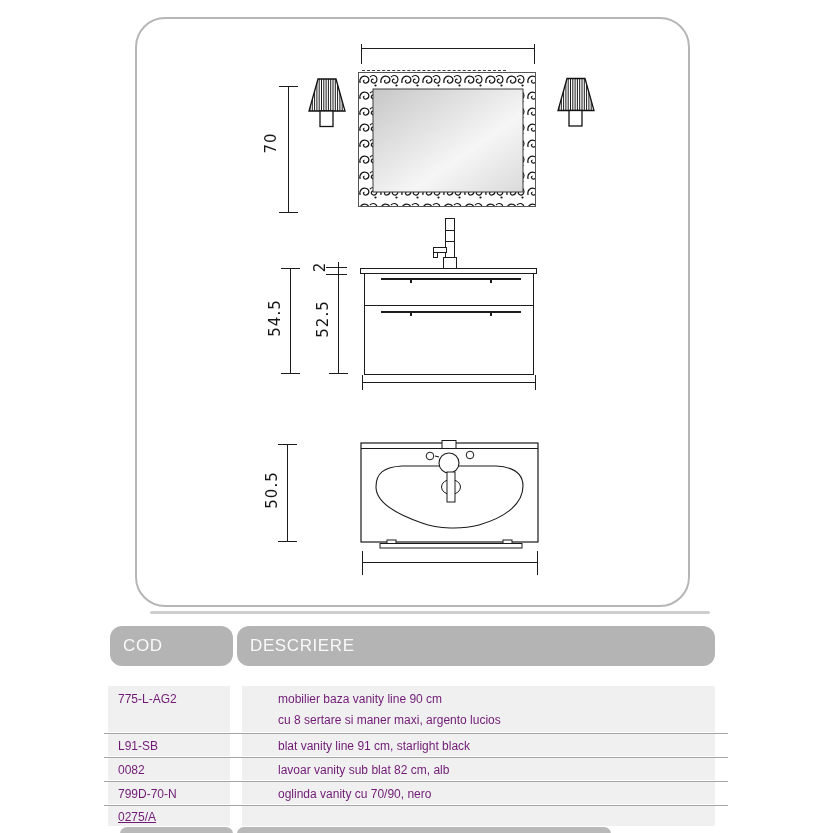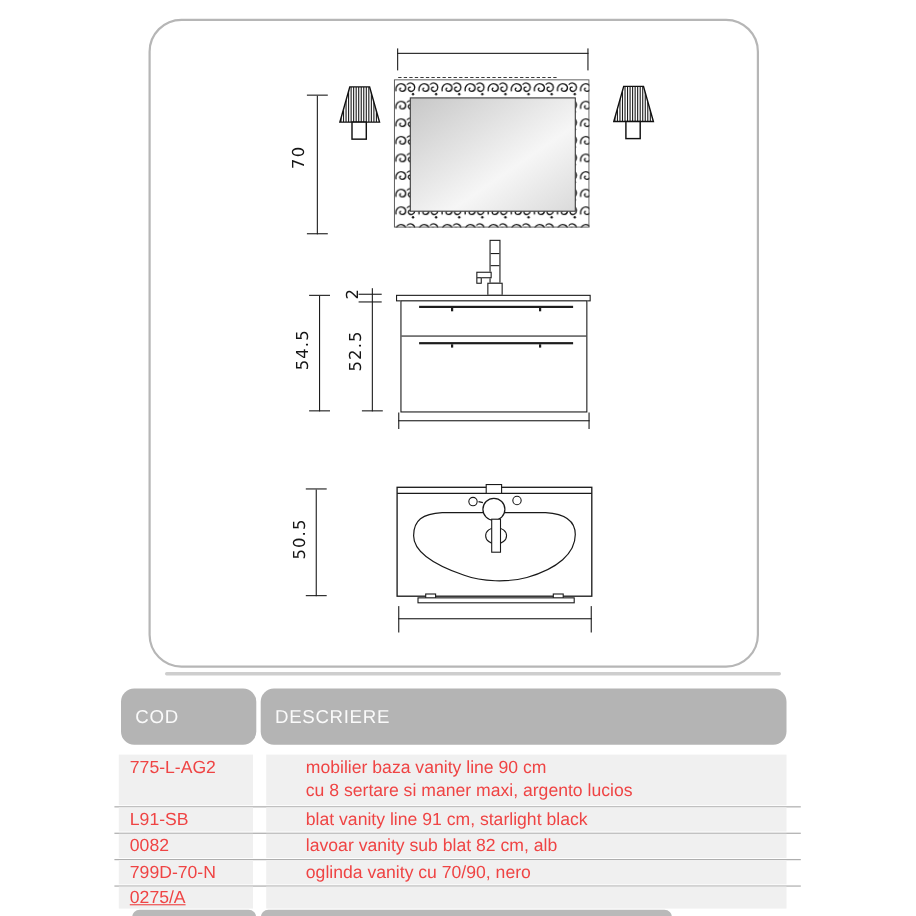--- a/index.html
+++ b/index.html
@@ -14,26 +14,26 @@
          background-color:#c6c6c6;opacity:.85;}
   
   .ln{position:absolute;background:#1c1c1c;}
   .box{position:absolute;border:1px solid #1c1c1c;background:#ffffff;box-sizing:border-box;}
   .dashed{position:absolute;border-top:1.5px dashed #3a3a3a;height:0;}
   .dim-label{position:absolute;font-family:"DejaVu Sans",sans-serif;font-size:15px;color:#161616;
          text-align:center;transform:rotate(-90deg);letter-spacing:1px;white-space:nowrap;}
   .handle{position:absolute;height:2px;background:#1c1c1c;}
   .nub{position:absolute;width:2px;height:3px;background:#1c1c1c;}
   
-  .hdr{position:absolute;height:51px;background:#b4b4b4;border-radius:12px;color:#fafafa;
+  .hdr{position:absolute;height:40px;background:#b4b4b4;border-radius:12px;color:#fafafa;
        font-size:17px;letter-spacing:.6px;display:flex;align-items:center;
        padding-left:13px;box-sizing:border-box;}
   .cell-bg{position:absolute;background:#f0f0f0;}
   .sep{position:absolute;left:104px;width:624px;height:1px;background:#a6a6a6;}
-  .code-text,.desc-text{position:absolute;font-size:16px;color:#ef4444;white-space:nowrap;line-height:20px;}
+  .code-text,.desc-text{position:absolute;font-size:12px;color:#701a75;white-space:nowrap;line-height:20px;}
   .next-hdr{position:absolute;height:7px;background:#b9b9b9;border-radius:9px 9px 0 0;}
 </style>
 </head>
 <body>
 
 <div class="stage">
 
   <div class="panel"></div>
   <div class="panel-shadow"></div>
 

